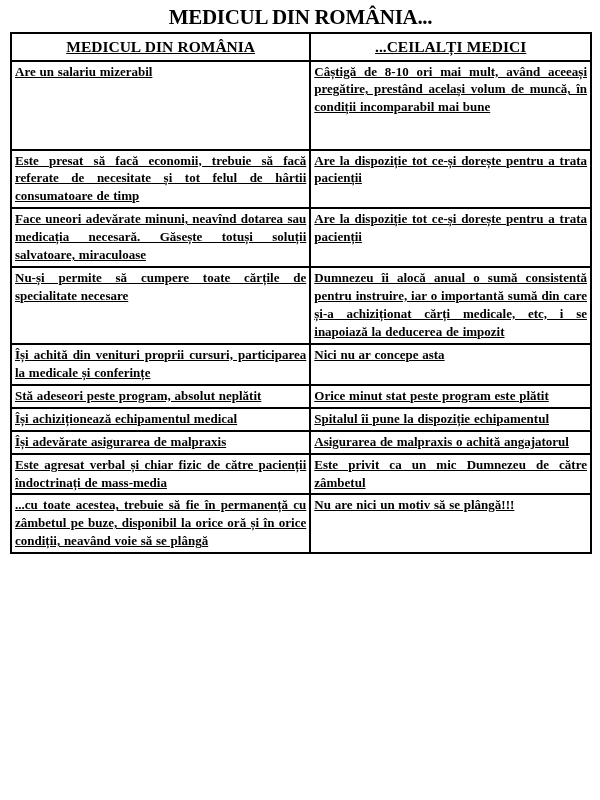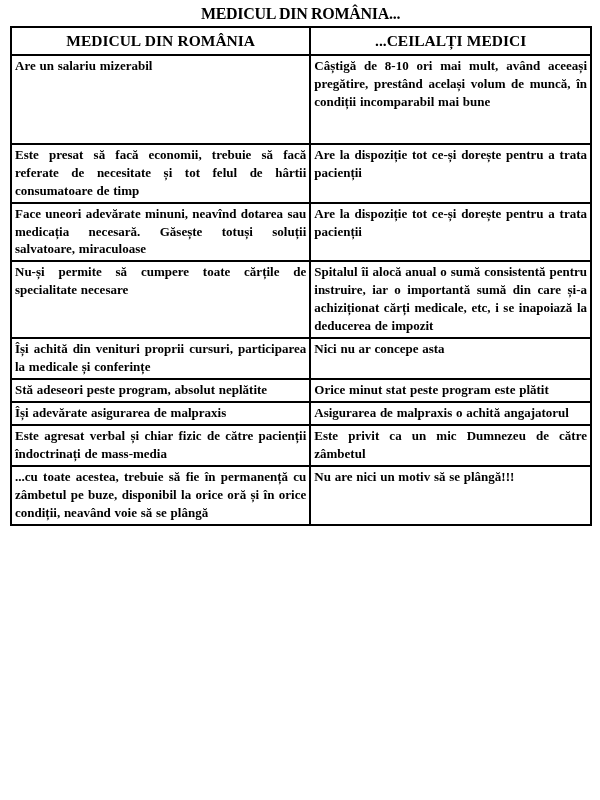--- a/index.html
+++ b/index.html
@@ -11,31 +11,32 @@
   }
   .page {
     width: 600px;
     height: 800px;
     box-sizing: border-box;
     padding: 5px 9px 5px 10px;
     background: #ffffff;
     overflow: hidden;
   }
   .doc-title {
-    font-size: 16px;
+    font-size: 21px;
     font-weight: bold;
     text-align: center;
     letter-spacing: -0.3px;
     margin: 0 0 3px 0;
     line-height: 1.15;
   }
   table.cmp {
     width: 582px;
     border-collapse: collapse;
     table-layout: fixed;
+    text-decoration: underline;
   }
   table.cmp th, table.cmp td {
     border: 2px solid #000000;
     font-weight: bold;
     font-size: 13px;
     vertical-align: top;
     padding: 1px 3px 2px 3px;
     line-height: 1.38;
     word-spacing: 0.5px;
   }
@@ -78,29 +79,33 @@
       <tr>
         <td>Este presat să facă economii, trebuie să facă referate de necesitate și tot felul de hârtii consumatoare de timp</td>
         <td>Are la dispoziție tot ce-și dorește pentru a trata pacienții</td>
       </tr>
       <tr>
         <td>Face uneori adevărate minuni, neavînd dotarea sau medicația necesară. Găsește totuși soluții salvatoare, miraculoase</td>
         <td>Are la dispoziție tot ce-și dorește pentru a trata pacienții</td>
       </tr>
       <tr>
         <td>Nu-și permite să cumpere toate cărțile de specialitate necesare</td>
-        <td>Spitalul îi alocă anual o sumă consistentă pentru instruire, iar o importantă sumă din care și-a achiziționat cărți medicale, etc, i se inapoiază la deducerea de impozit</td>
+        <td>Dumnezeu îi alocă anual o sumă consistentă pentru instruire, iar o importantă sumă din care și-a achiziționat cărți medicale, etc, i se inapoiază la deducerea de impozit</td>
       </tr>
       <tr>
         <td>Își achită din venituri proprii cursuri, participarea la medicale și conferințe</td>
         <td>Nici nu ar concepe asta</td>
       </tr>
       <tr>
-        <td>Stă adeseori peste program, absolut neplătite</td>
+        <td>Stă adeseori peste program, absolut neplătit</td>
         <td>Orice minut stat peste program este plătit</td>
+      </tr>
+      <tr>
+        <td>Își achiziționează echipamentul medical</td>
+        <td>Spitalul îi pune la dispoziție echipamentul</td>
       </tr>
       <tr>
         <td>Își adevărate asigurarea de malpraxis</td>
         <td>Asigurarea de malpraxis o achită angajatorul</td>
       </tr>
       <tr>
         <td>Este agresat verbal și chiar fizic de către pacienții îndoctrinați de mass-media</td>
         <td>Este privit ca un mic Dumnezeu de către zâmbetul</td>
       </tr>
       <tr>

